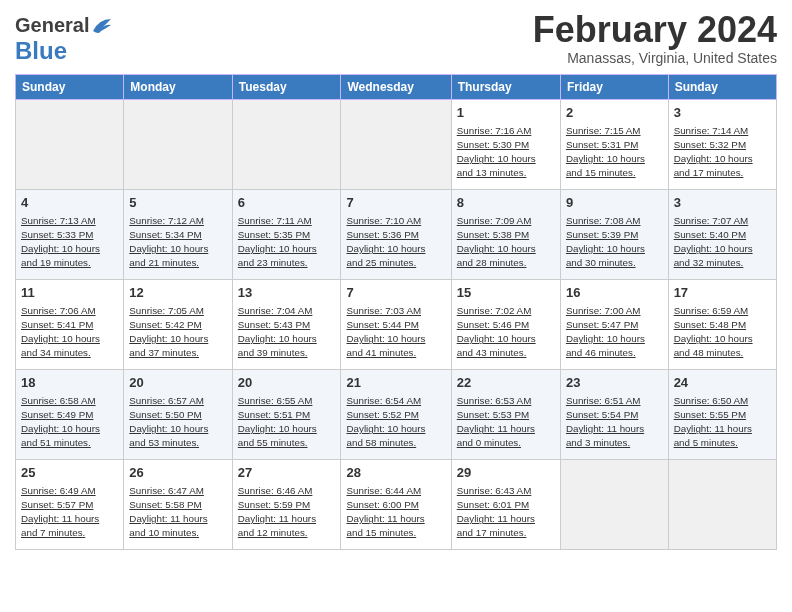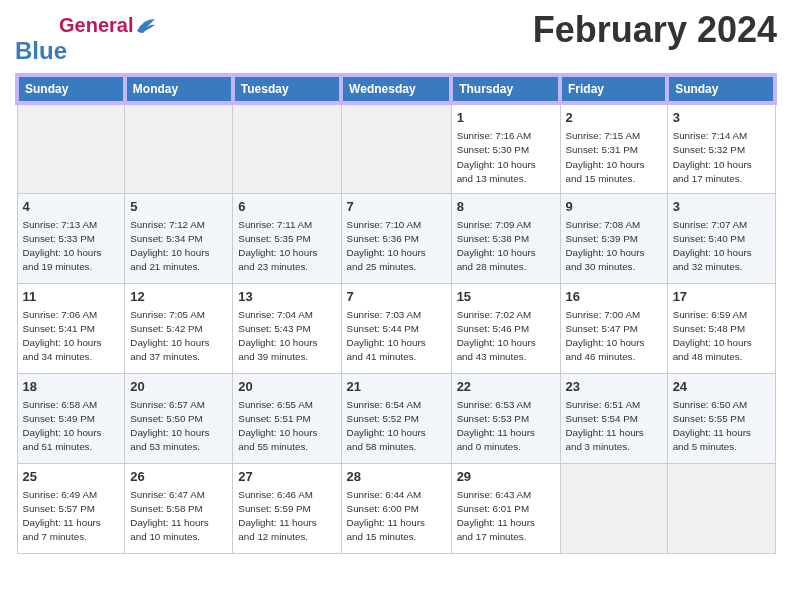--- a/index.html
+++ b/index.html
@@ -22,21 +22,21 @@
       align-items: flex-start;
       margin-top: 4px;
     }
     .logo-text {
       display: flex;
       align-items: center;
       font-size: 20px;
       font-weight: bold;
       color: #333;
     }
-    .logo-general { color: #be185d; margin-left: 44px; }
+    .logo-general { color: #404040; }
     .logo-blue { color: #3a7abf; }
     .logo-bird {
       width: 22px;
       height: 18px;
       margin-left: 2px;
     }
     .title-area {
       text-align: right;
     }
     .month-title {
@@ -55,40 +55,41 @@
       border-collapse: collapse;
       font-size: 10.5px;
     }
     thead tr th {
       background-color: #3a7abf;
       color: #fff;
       padding: 5px 6px;
       text-align: left;
       font-size: 12px;
       font-weight: bold;
-      border: 4px solid #c4b5fd;
+      border: 1px solid #c4b5fd;
     }
     tbody tr td {
       border: 1px solid #ccc;
       vertical-align: top;
       padding: 4px 5px;
       width: 113px;
       height: 90px;
       color: #333;
       line-height: 1.4;
     }
     tbody tr td .day-num {
       font-size: 13px;
       font-weight: bold;
       display: block;
       margin-bottom: 2px;
     }
     tbody tr td .day-info {
       font-size: 9.8px;
       line-height: 1.45;
+      text-decoration: underline;
     }
     tbody tr td.empty {
       background: #f9f9f9;
     }
     tbody tr:nth-child(odd) td { background: #fff; }
     tbody tr:nth-child(even) td { background: #f2f5fa; }
     tbody tr td.empty { background: #f0f0f0; }
   </style>
 </head>
 <body>
@@ -100,20 +101,21 @@
       <svg class="logo-bird" viewBox="0 0 22 18">
         <path d="M2 14 Q8 2 20 2 Q14 8 12 10 Q16 7 20 8 Q14 12 10 14 Q8 18 2 14Z" fill="#3a7abf"></path>
       </svg>
     </div>
     <div style="font-size:24px;font-weight:bold;">
       <span class="logo-blue">Blue</span>
     </div>
   </div>
   <div class="title-area">
     <div class="month-title">February 2024</div>
+    <div class="location-title">Manassas, Virginia, United States</div>
   </div>
 </div>
 
 <table>
   <thead>
     <tr id="weekday-header">
     <th>Sunday</th>
         <th>Monday</th>
         <th>Tuesday</th>
         <th>Wednesday</th>

